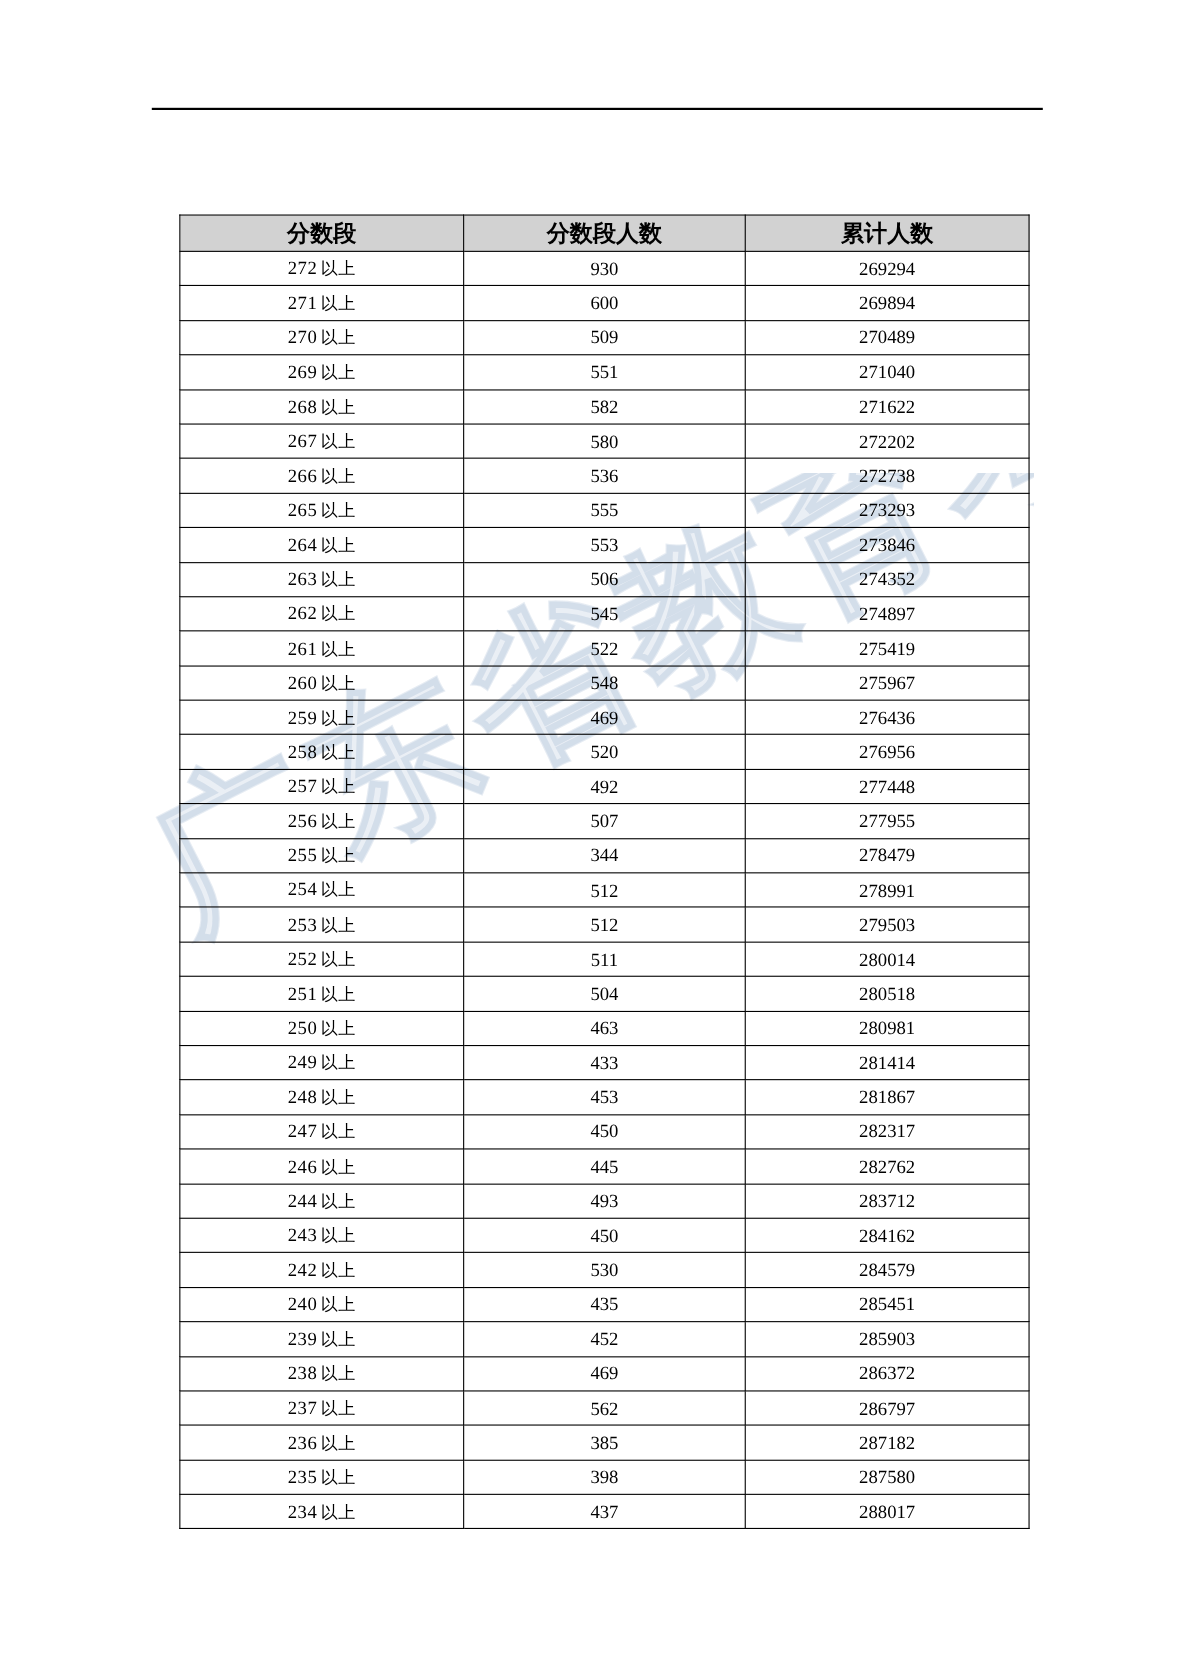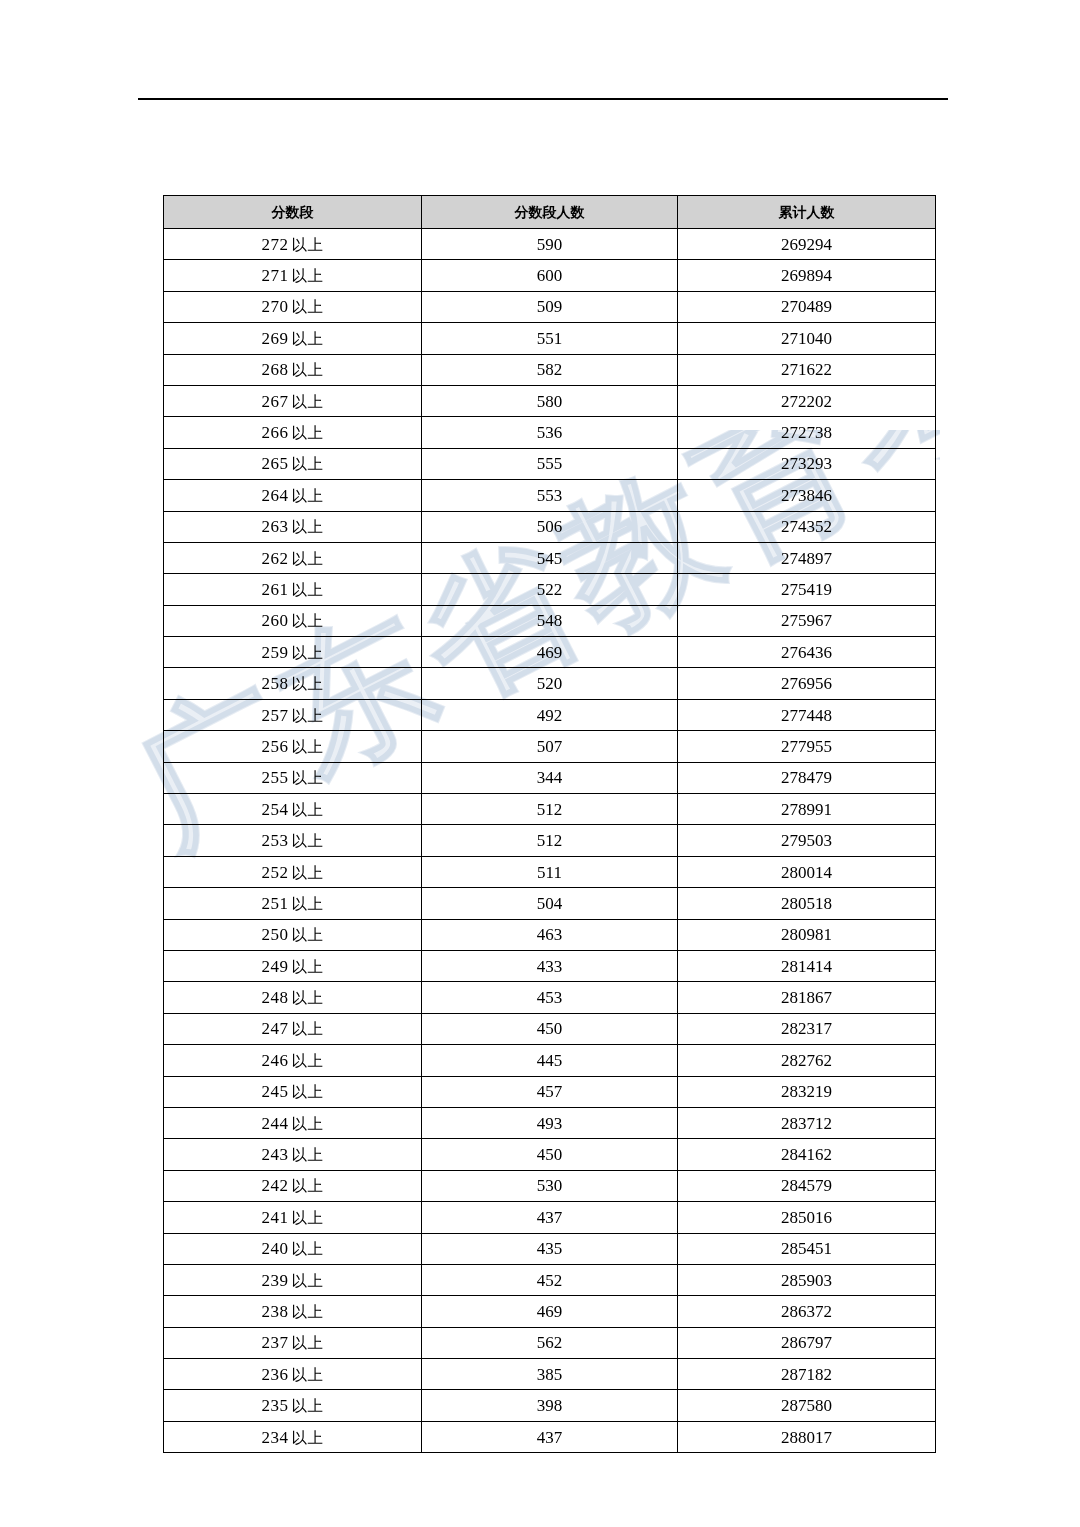--- a/index.html
+++ b/index.html
@@ -70,21 +70,21 @@
     font-size: 17px;
     line-height: 1;
     height: 30.4px;
     padding: 0;
     color: #000000;
     font-family: "Liberation Serif", "DejaVu Serif", serif;
   }
   table.score-table thead th {
     background: #d2d2d2;
     font-weight: bold;
-    font-size: 14px;
+    font-size: 21px;
     height: 32px;
     font-family: "DejaVu Sans", "Liberation Sans", sans-serif;
   }
   col.c1 { width: 258px; }
   col.c2 { width: 256px; }
   col.c3 { width: 258px; }
   td.band { letter-spacing: 0.5px; }
   td.band .suffix {
     font-family: Liberation Serif, serif;
     font-size: 15.5px;
@@ -112,21 +112,21 @@
       <thead>
         <tr>
           <th>分数段</th>
           <th>分数段人数</th>
           <th>累计人数</th>
         </tr>
       </thead>
       <tbody id="table-body">
           <tr>
             <td class="band">272<span class="suffix">以上</span></td>
-            <td>590</td>
+            <td>930</td>
             <td>269294</td>
           </tr>
           <tr>
             <td class="band">271<span class="suffix">以上</span></td>
             <td>600</td>
             <td>269894</td>
           </tr>
           <tr>
             <td class="band">270<span class="suffix">以上</span></td>
             <td>509</td>
@@ -246,45 +246,35 @@
             <td class="band">247<span class="suffix">以上</span></td>
             <td>450</td>
             <td>282317</td>
           </tr>
           <tr>
             <td class="band">246<span class="suffix">以上</span></td>
             <td>445</td>
             <td>282762</td>
           </tr>
           <tr>
-            <td class="band">245<span class="suffix">以上</span></td>
-            <td>457</td>
-            <td>283219</td>
-          </tr>
-          <tr>
             <td class="band">244<span class="suffix">以上</span></td>
             <td>493</td>
             <td>283712</td>
           </tr>
           <tr>
             <td class="band">243<span class="suffix">以上</span></td>
             <td>450</td>
             <td>284162</td>
           </tr>
           <tr>
             <td class="band">242<span class="suffix">以上</span></td>
             <td>530</td>
             <td>284579</td>
           </tr>
           <tr>
-            <td class="band">241<span class="suffix">以上</span></td>
-            <td>437</td>
-            <td>285016</td>
-          </tr>
-          <tr>
             <td class="band">240<span class="suffix">以上</span></td>
             <td>435</td>
             <td>285451</td>
           </tr>
           <tr>
             <td class="band">239<span class="suffix">以上</span></td>
             <td>452</td>
             <td>285903</td>
           </tr>
           <tr>

